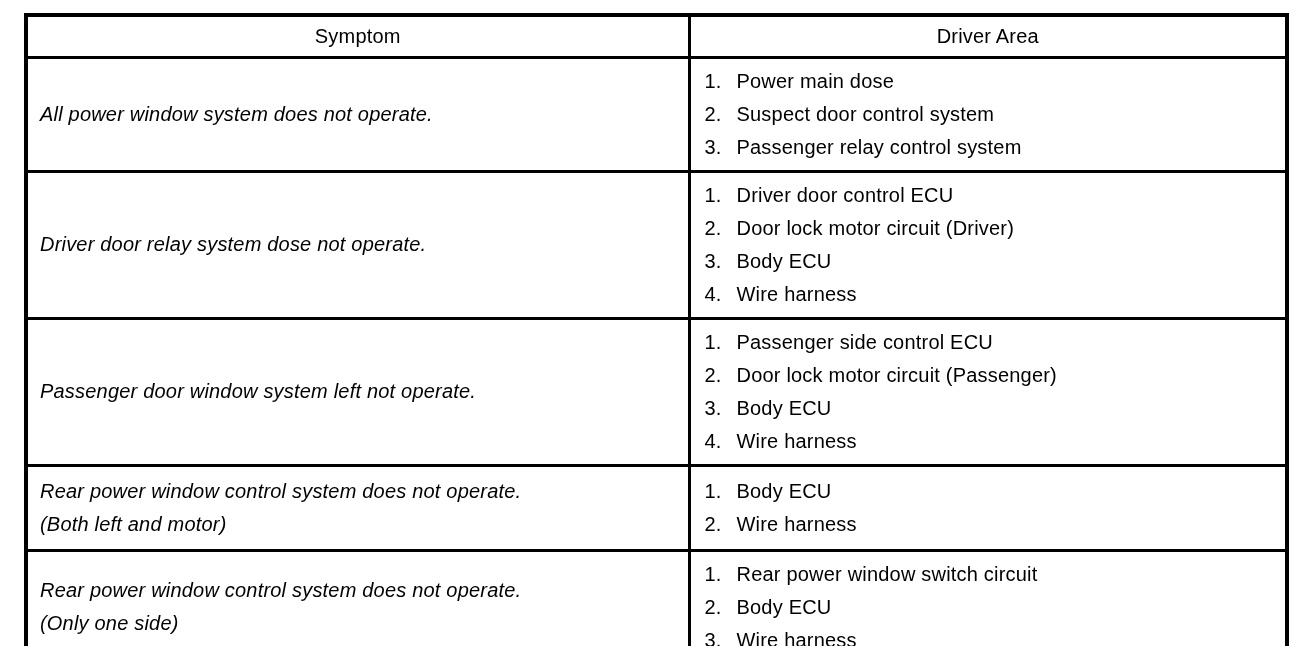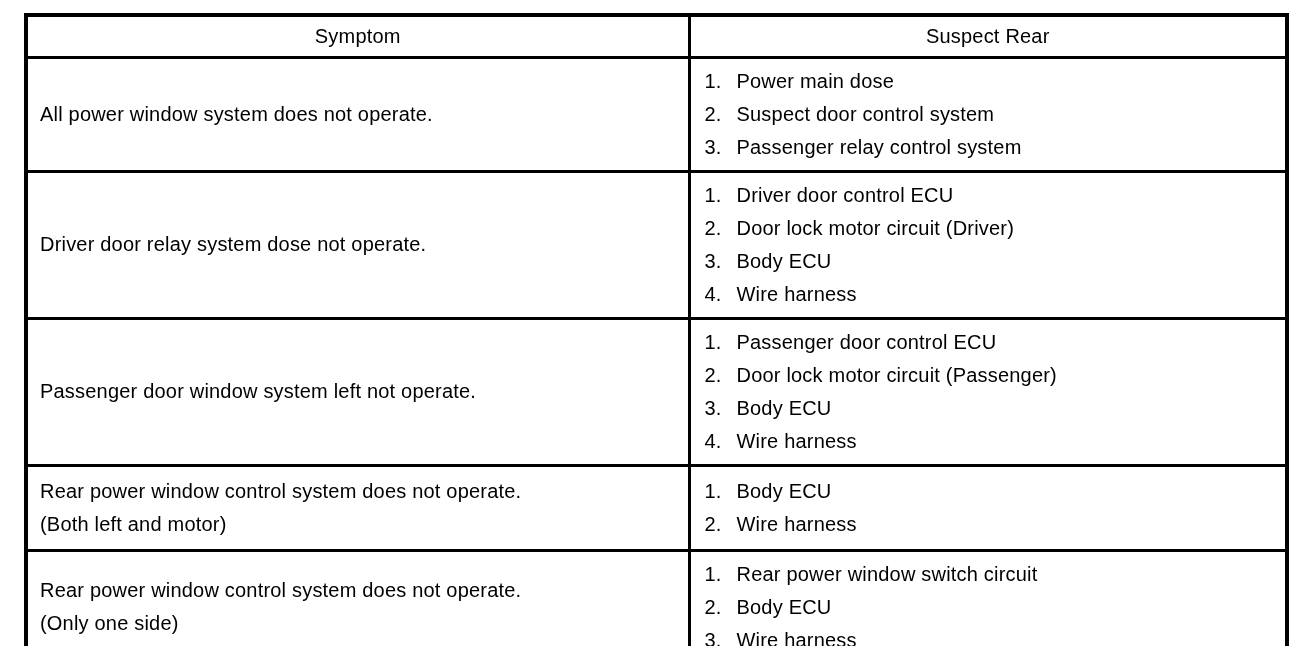--- a/index.html
+++ b/index.html
@@ -49,20 +49,21 @@
     vertical-align: middle;
     letter-spacing: 0.2px;
   }
 
   td.symptom-cell {
     vertical-align: middle;
     padding: 8px 14px 8px 12px;
     font-size: 20px;
     line-height: 33px;
     letter-spacing: 0.2px;
+    font-style: italic;
   }
 
   td.suspect-cell {
     vertical-align: middle;
     padding: 6px 10px 6px 14px;
     font-size: 20px;
     letter-spacing: 0.2px;
   }
 
   .suspect-item {
@@ -83,21 +84,21 @@
 
 <div class="page">
   <table class="diag">
     <colgroup>
       <col class="symptom-col">
       <col class="suspect-col">
     </colgroup>
     <thead>
       <tr>
         <th class="header-cell">Symptom</th>
-        <th class="header-cell">Suspect Rear</th>
+        <th class="header-cell">Driver Area</th>
       </tr>
     </thead>
     <tbody id="table-body">
 
     <tr>
           <td class="symptom-cell">
             <span class="symptom-line">All power window system does not operate.</span>
           </td>
           <td class="suspect-cell">
             <div class="suspect-item">
@@ -137,21 +138,21 @@
             </div>
           </td>
         </tr>
         <tr>
           <td class="symptom-cell">
             <span class="symptom-line">Passenger door window system left not operate.</span>
           </td>
           <td class="suspect-cell">
             <div class="suspect-item">
               <span class="num">1.</span>
-              <span class="txt">Passenger door control ECU</span>
+              <span class="txt">Passenger side control ECU</span>
             </div>
             <div class="suspect-item">
               <span class="num">2.</span>
               <span class="txt">Door lock motor circuit (Passenger)</span>
             </div>
             <div class="suspect-item">
               <span class="num">3.</span>
               <span class="txt">Body ECU</span>
             </div>
             <div class="suspect-item">

